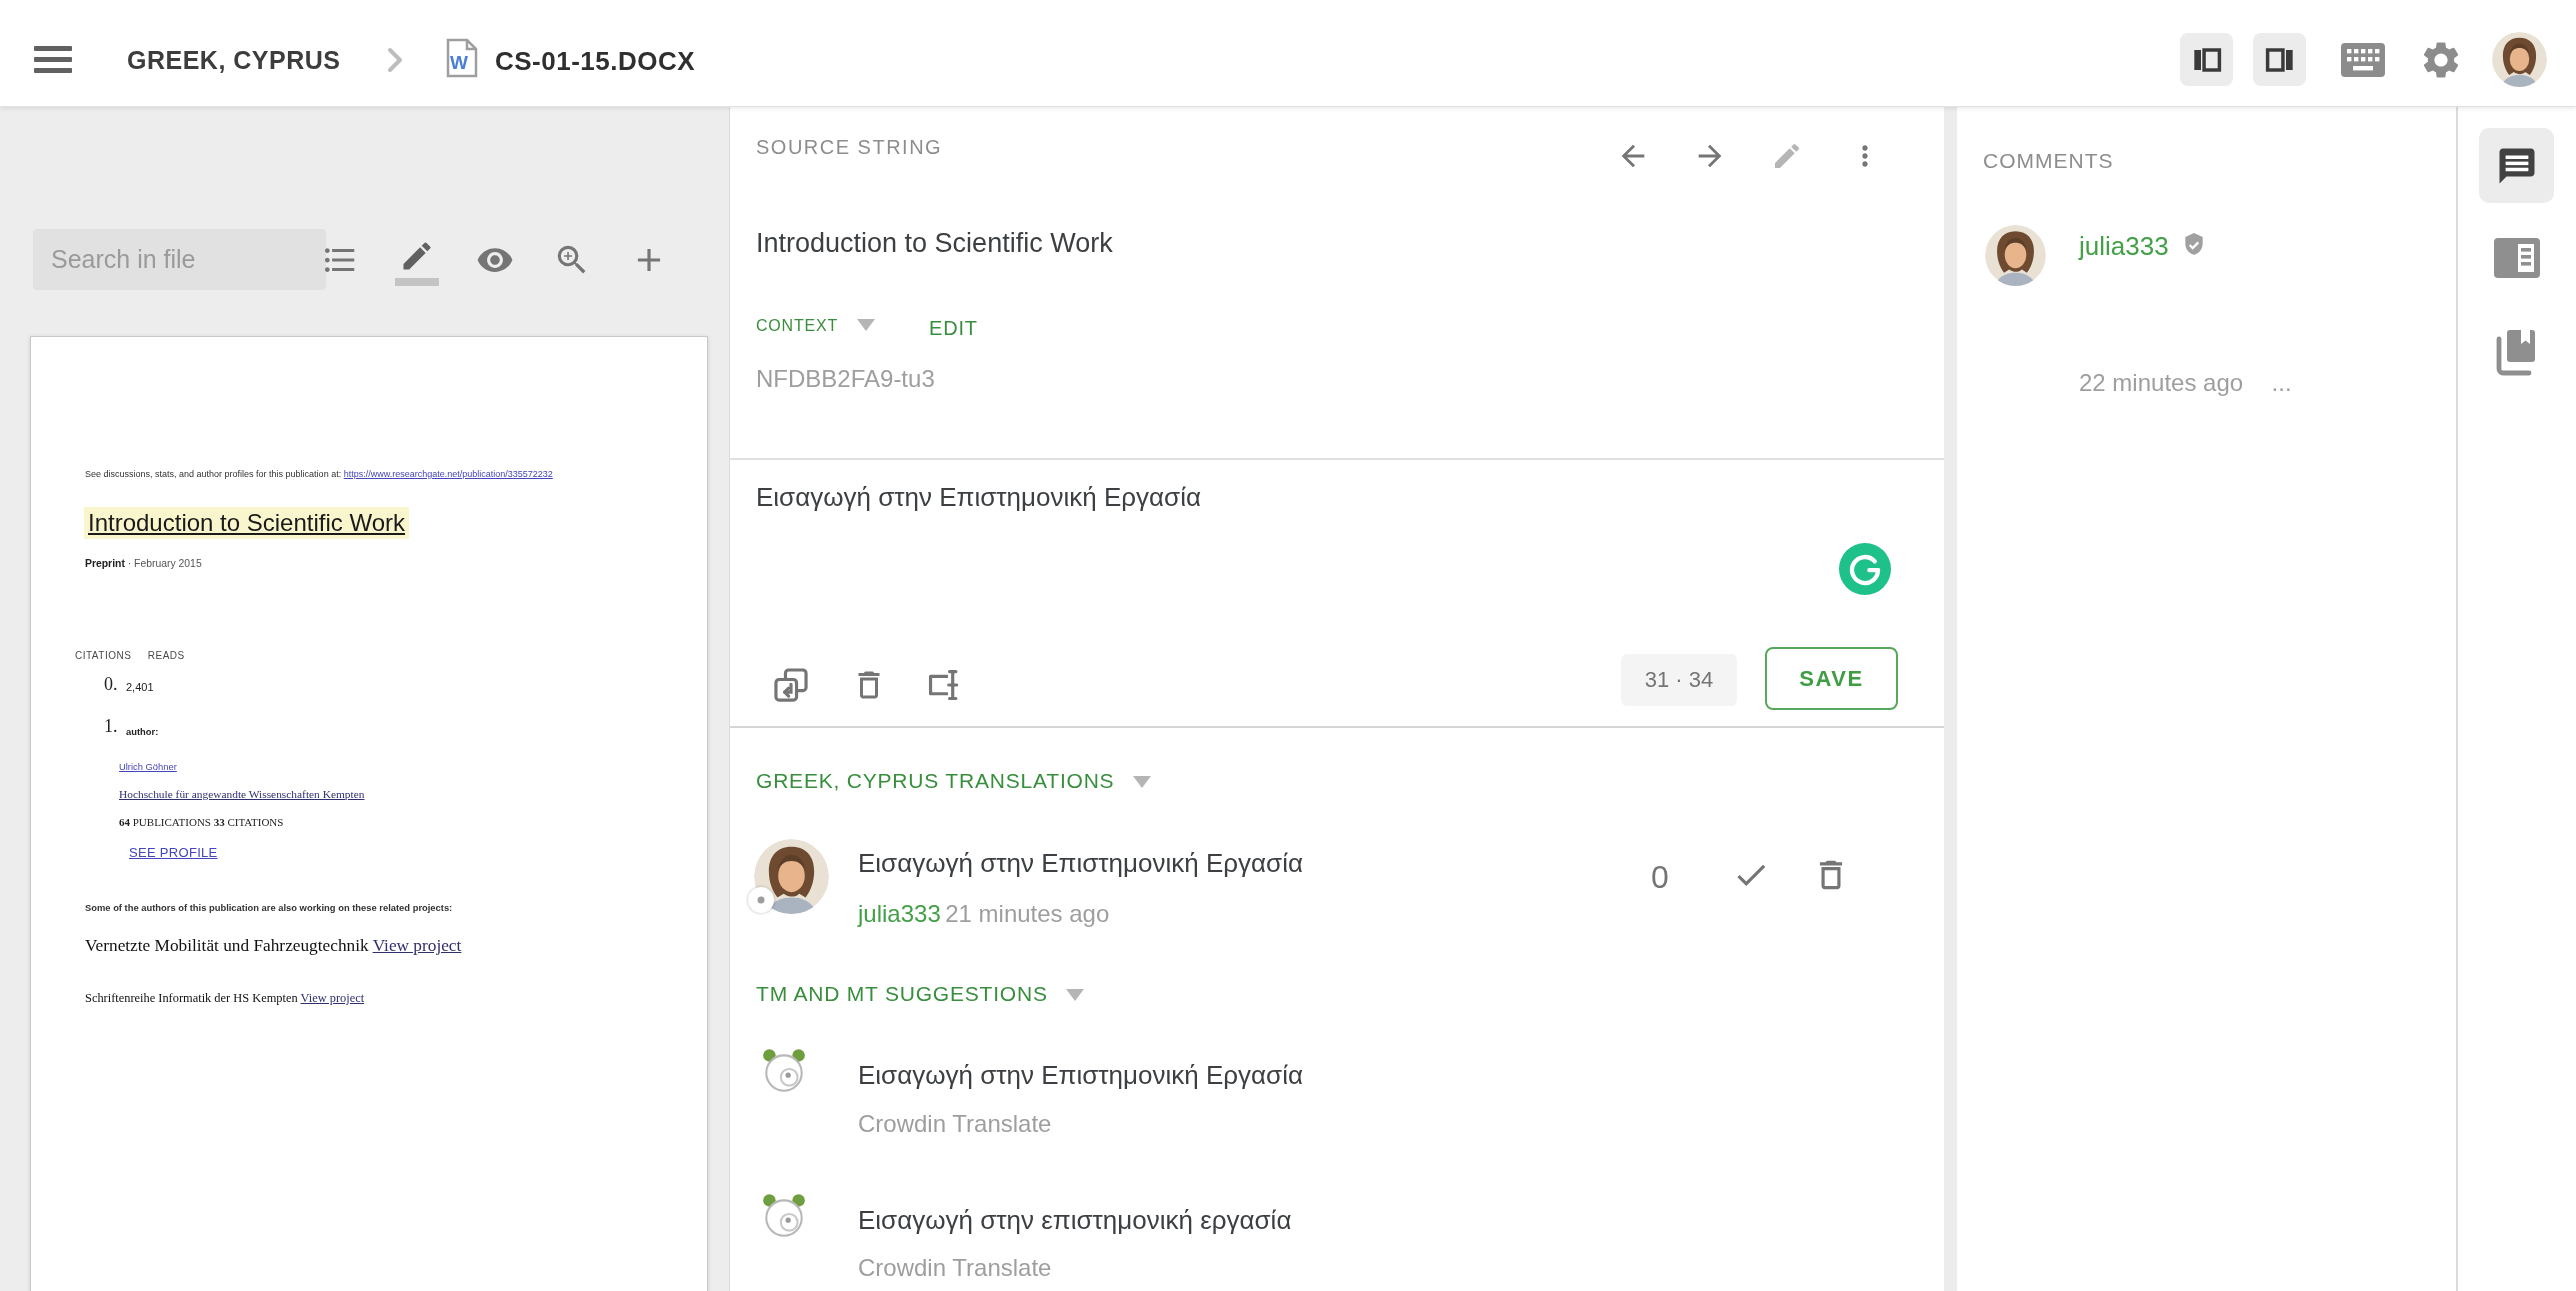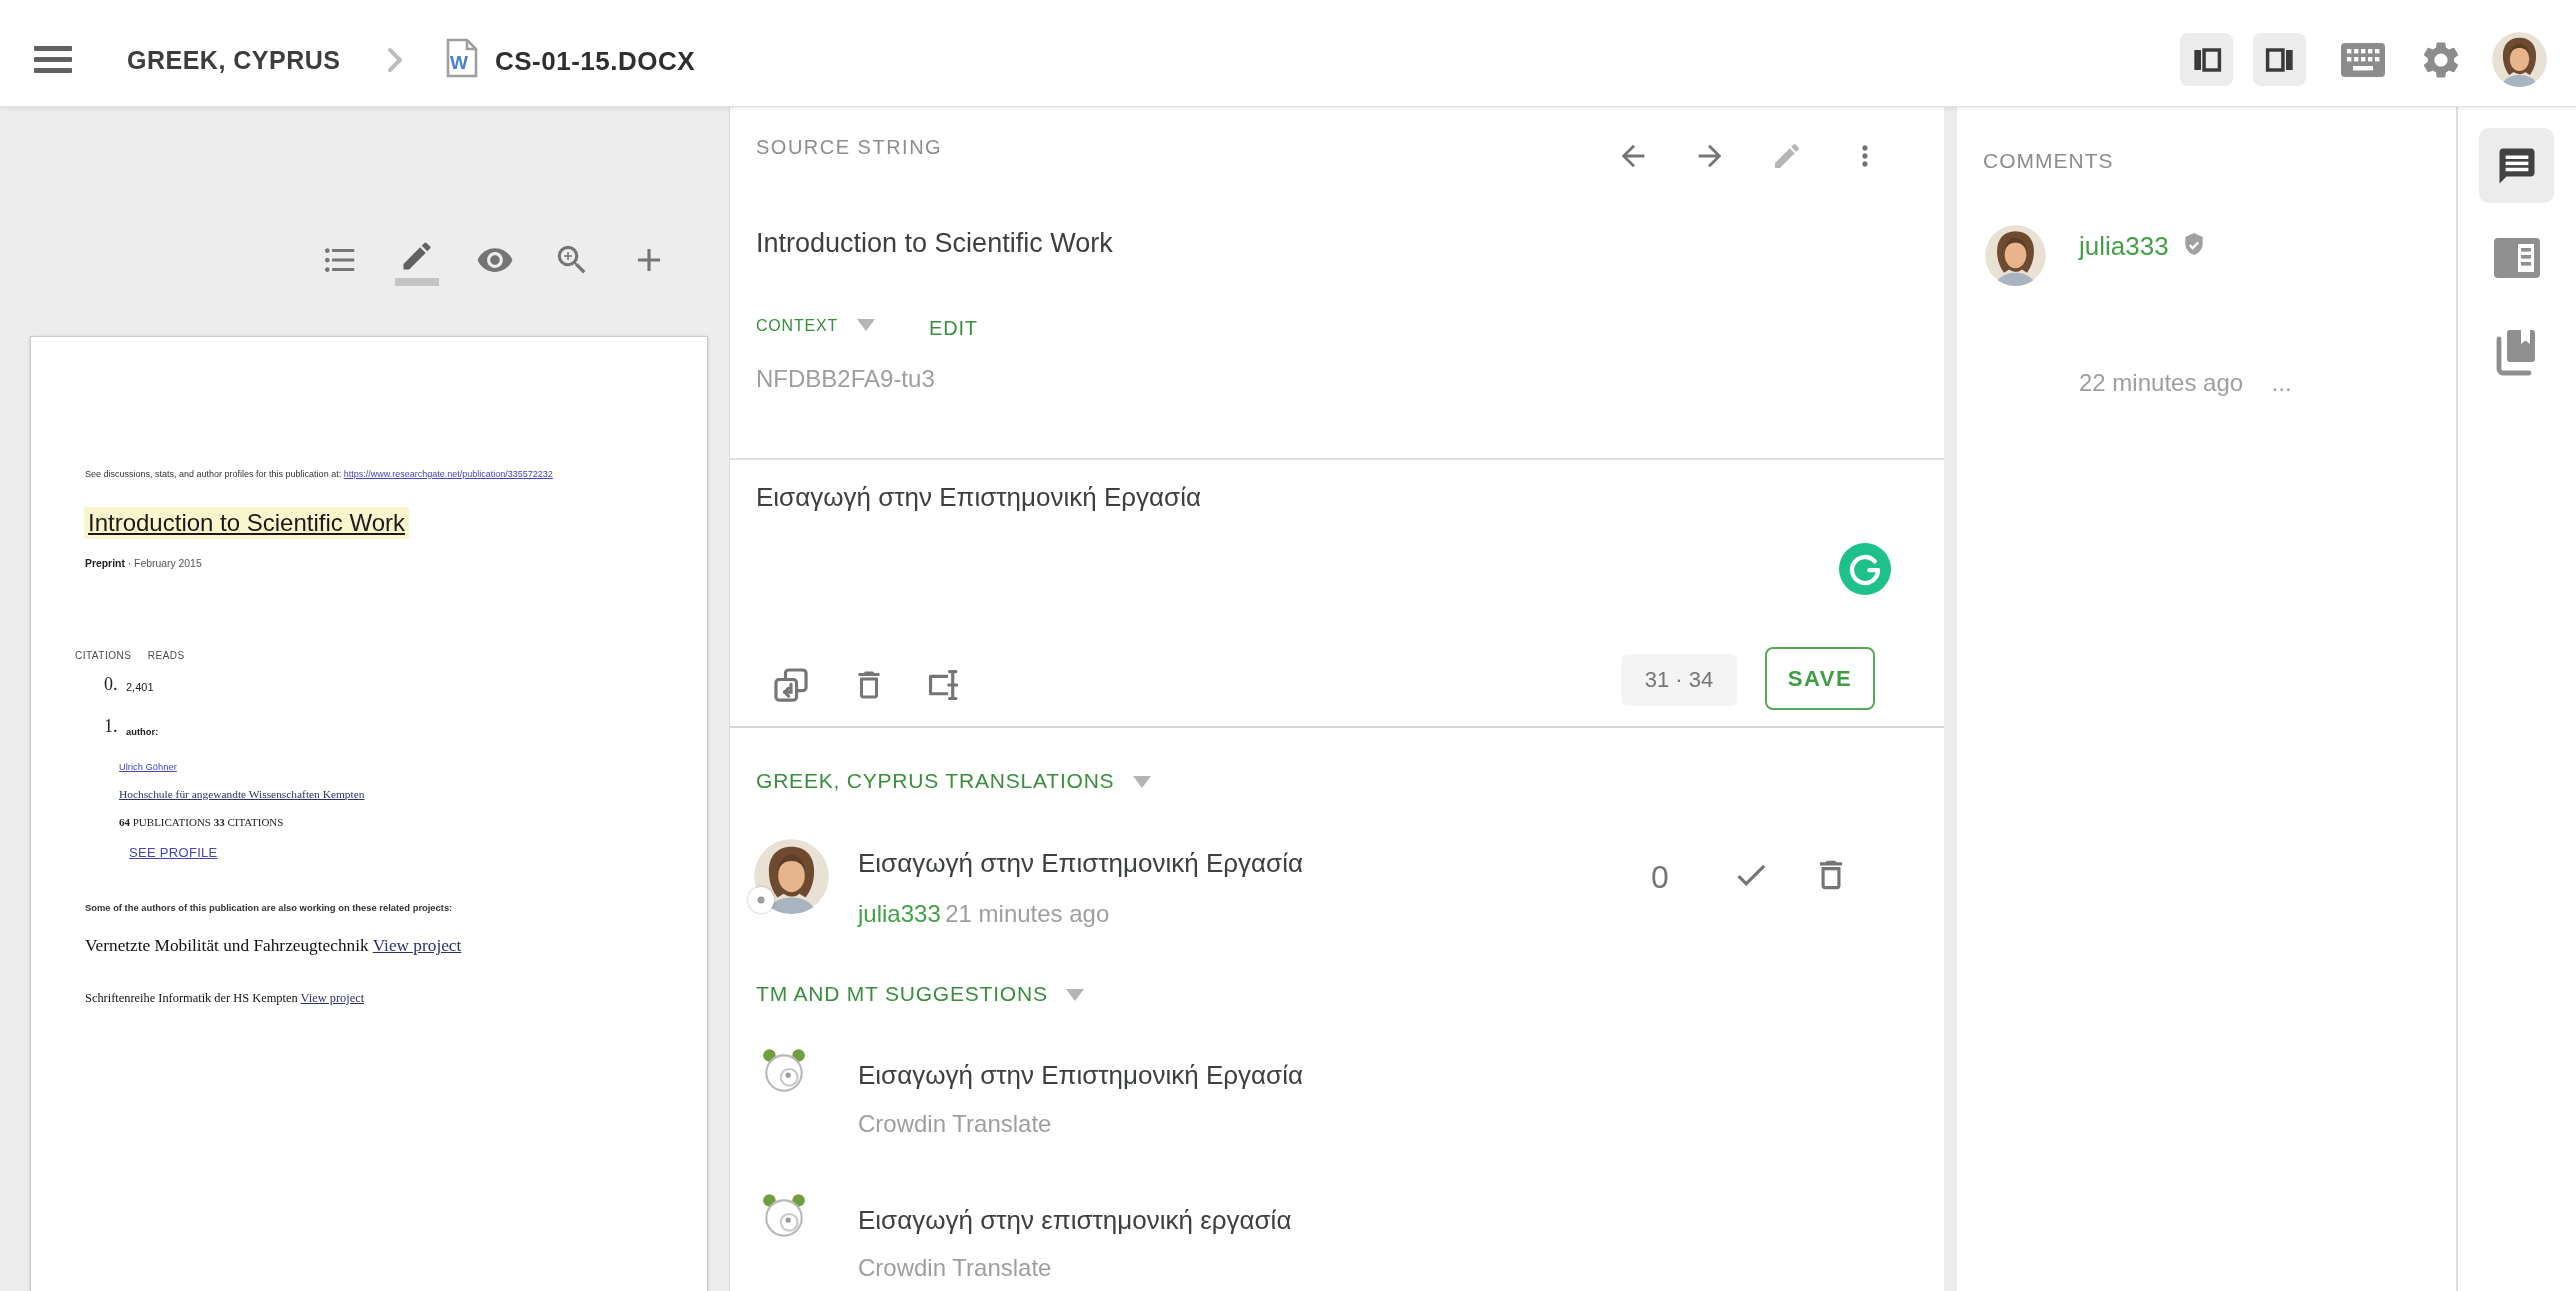--- a/index.html
+++ b/index.html
@@ -120,20 +120,21 @@
       <circle cx="24" cy="24" r="24" fill="#e9e2d4"></circle>
       <path d="M24 5c-9.5 0-14.5 6.5-14.5 15.5 0 7.5 2.5 13 5.5 17l4-2.5c3.5 2.5 7.5 2.5 10 0l4 2.5c3-4 5.5-9.5 5.5-17C38.5 11.5 33.5 5 24 5z" fill="#6e4b30"></path>
       <ellipse cx="24" cy="23.5" rx="8.5" ry="10.5" fill="#e7b48c"></ellipse>
       <path d="M15 20.5c1-7 5-10.5 9-10.5s8 3.5 9 10.5c-2-4.5-5-6.5-9-6.5s-7 2-9 6.5z" fill="#5d3f28"></path>
       <path d="M9 45c3.5-5.5 8.5-7.5 15-7.5S35.5 39.5 39 45c-4.5 3-9.5 3.5-15 3.5S13.5 48 9 45z" fill="#aab3c0"></path>
     </svg>
   </div>
 </div>
 
 <div id="leftpanel" class="abs">
+  <input id="searchbox" class="abs" type="text" placeholder="Search in file" style="">
   <div class="abs ic ltool iconbtn" style="left:321px;top:135px;width:38px;height:38px;">
     <svg width="38" height="38" viewBox="0 0 24 24" fill="currentColor">
         <path d="M4 10.5c-.83 0-1.5.67-1.5 1.5s.67 1.5 1.5 1.5 1.5-.67 1.5-1.5-.67-1.5-1.5-1.5zm0-6c-.83 0-1.5.67-1.5 1.5S3.17 7.5 4 7.5 5.5 6.83 5.5 6 4.83 4.5 4 4.5zm0 12c-.83 0-1.5.68-1.5 1.5s.68 1.5 1.5 1.5 1.5-.68 1.5-1.5-.67-1.5-1.5-1.5zM7 19h14v-2H7v2zm0-6h14v-2H7v2zm0-8v2h14V5H7z"></path>
       </svg>
   </div>
   <div class="abs ic ltool iconbtn" style="left:398px;top:131px;width:38px;height:38px;color:#616161;">
     <svg width="36" height="36" viewBox="0 0 24 24" fill="currentColor">
         <path d="M3 17.25V21h3.75L17.81 9.94l-3.75-3.75L3 17.25zM20.71 7.04a.996.996 0 0 0 0-1.41l-2.34-2.34a.996.996 0 0 0-1.41 0l-1.83 1.83 3.75 3.75 1.83-1.83z"></path>
       </svg>
   </div>
@@ -249,21 +250,21 @@
       </svg>
   </div>
   <div class="abs ic gicon iconbtn" style="left:191px;top:558px;width:46px;height:42px;">
     <svg width="40" height="38" viewBox="0 0 24 24" fill="none" stroke="currentColor" stroke-width="2">
       <path d="M14.5 6.5 h-11 v11 h11" stroke-linejoin="round"></path>
       <path d="M15.5 3.5 h4 M17.5 3.5 v17 M15.5 20.5 h4 M15 12 h5" stroke-linecap="round"></path>
     </svg>
   </div>
 
   <div id="counter" class="abs ic" style="left:891px;top:548px;width:116px;height:52px;">31 · 34</div>
-  <button id="savebtn" class="abs" style="left:1035px;top:541px;width:110px;height:63px;">SAVE</button>
+  <button id="savebtn" class="abs" style="left:1035px;top:541px;width:133px;height:63px;">SAVE</button>
 
   <div class="abs divider" style="left:0;top:620px;width:1215px;background:#d5d5d5;"></div>
 
   <div class="abs iconbtn" style="left:26px;top:663px;">
     <span class="greenhead">GREEK, CYPRUS TRANSLATIONS</span>
     <span class="tri" style="margin-left:14px;"></span>
   </div>
 
   <div>
     <div class="abs avatar-circle" style="left:24px;top:733px;width:75px;height:75px;">

